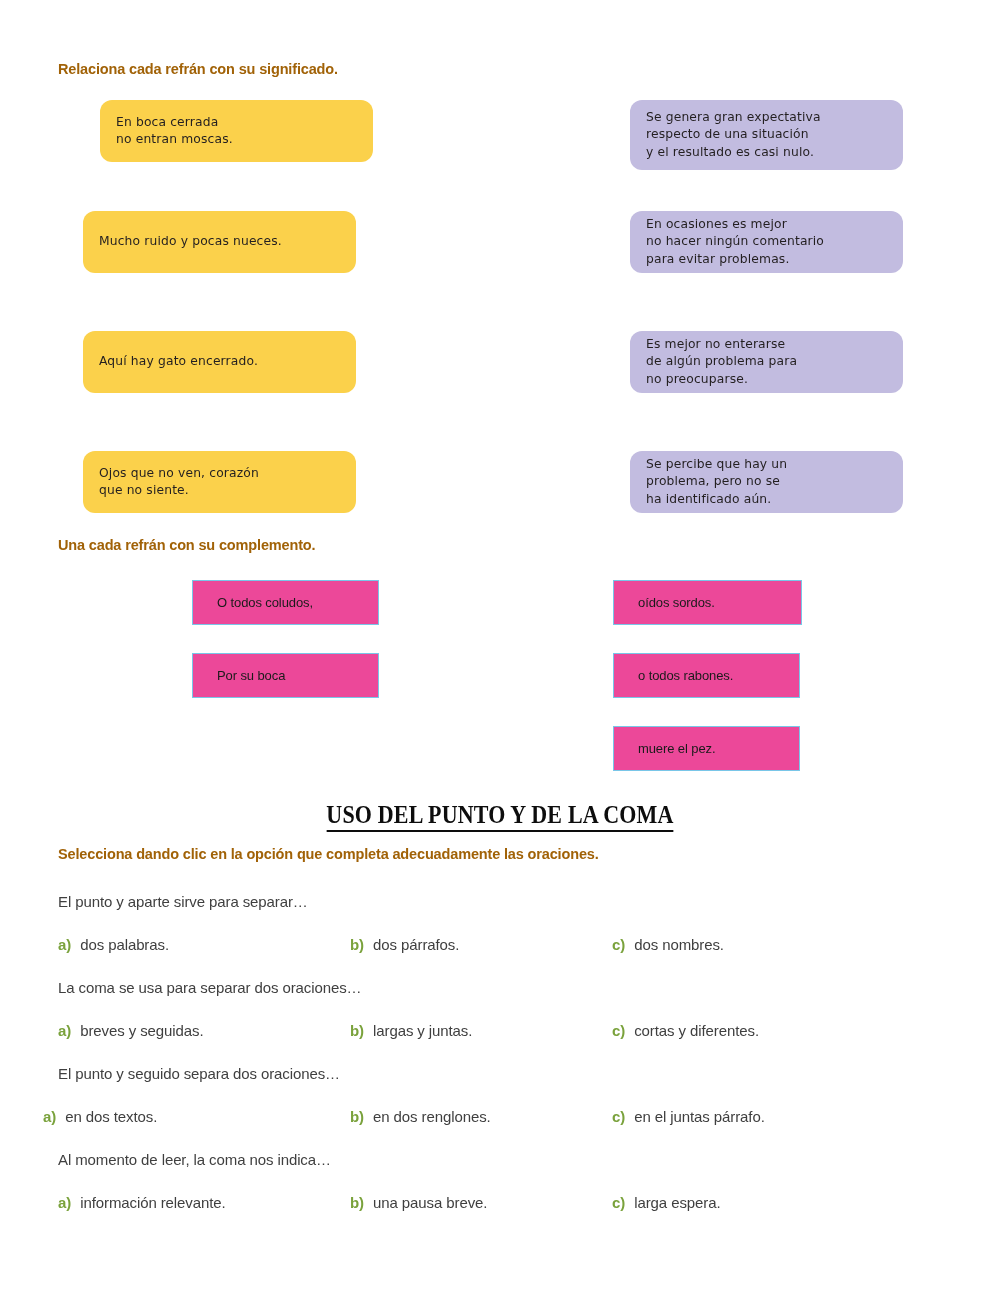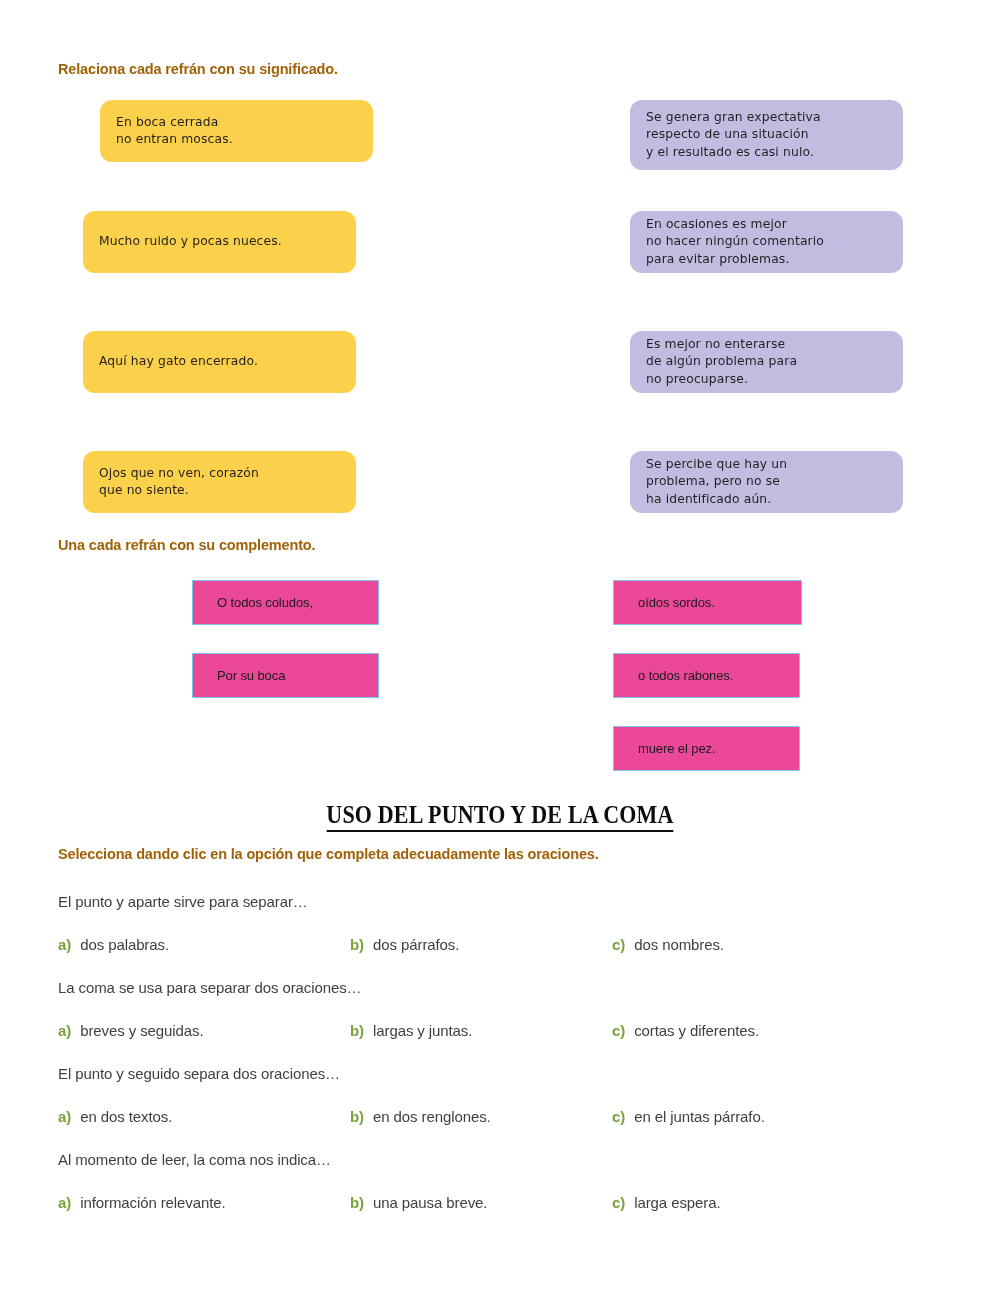--- a/index.html
+++ b/index.html
@@ -204,21 +204,21 @@
   <div class="quiz-option" style="left:350px; top:1022px;">
     <span class="opt-letter" style="margin-right: 5px;">b)</span>
     <span class="opt-text">largas y juntas.</span>
   </div>
   <div class="quiz-option" style="left:612px; top:1022px;">
     <span class="opt-letter" style="margin-right: 5px;">c)</span>
     <span class="opt-text">cortas y diferentes.</span>
   </div>
 
   <div class="quiz-question" style="left:58px; top:1065px;">El punto y seguido separa dos oraciones…</div>
-  <div class="quiz-option" style="left:58px; top:1108px;">
+  <div class="quiz-option" style="left:43px; top:1108px;">
     <span class="opt-letter" style="margin-right: 5px;">a)</span>
     <span class="opt-text">en dos textos.</span>
   </div>
   <div class="quiz-option" style="left:350px; top:1108px;">
     <span class="opt-letter" style="margin-right: 5px;">b)</span>
     <span class="opt-text">en dos renglones.</span>
   </div>
   <div class="quiz-option" style="left:612px; top:1108px;">
     <span class="opt-letter" style="margin-right: 5px;">c)</span>
     <span class="opt-text">en el juntas párrafo.</span>

